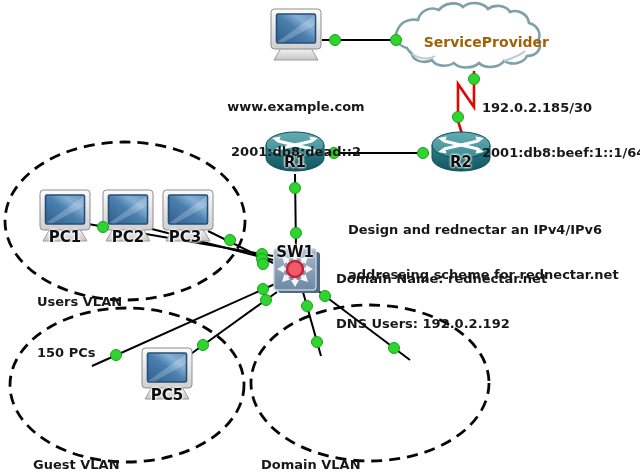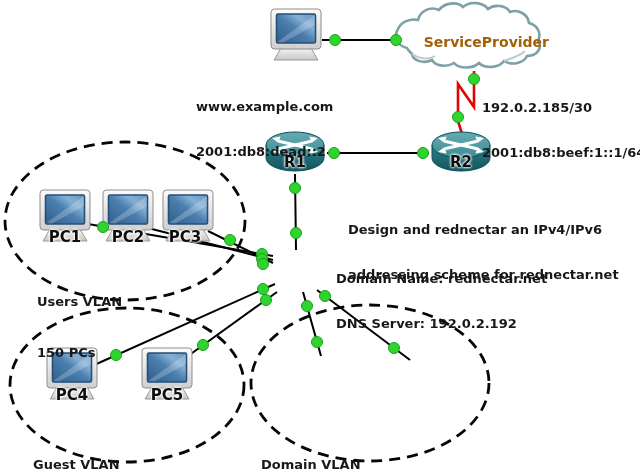--- a/index.html
+++ b/index.html
@@ -136,46 +136,46 @@
     <div class="dev-label" style="top:23px">R1</div>
   </div>
 
   <div class="node" style="left:429px;top:130px;width:64px;height:46px">
     <svg width="64" height="46" viewBox="0 0 64 46">
         <use href="#router-icon-shape"></use>
       </svg>
     <div class="dev-label" style="top:23px">R2</div>
   </div>
 
+  <div class="node" style="left:272px;top:247px;width:48px;height:46px">
+    <svg width="48" height="46" viewBox="0 0 48 46">
+        <use href="#switch-icon-shape"></use>
+      </svg>
+    <div class="dev-label" style="top:-4px;left:48%">SW1</div>
+  </div>
 
   <div class="node" style="left:36px;top:189px;width:58px;height:54px">
     <svg width="58" height="54" viewBox="0 0 58 54">
         <use href="#pc-icon-shape"></use>
       </svg>
     <div class="dev-label" style="bottom:-3px">PC1</div>
   </div>
   <div class="node" style="left:99px;top:189px;width:58px;height:54px">
     <svg width="58" height="54" viewBox="0 0 58 54">
         <use href="#pc-icon-shape"></use>
       </svg>
     <div class="dev-label" style="bottom:-3px">PC2</div>
   </div>
   <div class="node" style="left:159px;top:189px;width:58px;height:54px">
     <svg width="58" height="54" viewBox="0 0 58 54">
         <use href="#pc-icon-shape"></use>
       </svg>
     <div class="dev-label" style="bottom:-3px;left:45%">PC3</div>
   </div>
 
-  <div class="node" style="left:43px;top:347px;width:58px;height:54px">
-    <svg width="58" height="54" viewBox="0 0 58 54">
-        <use href="#pc-icon-shape"></use>
-      </svg>
-    <div class="dev-label" style="bottom:-3px">PC4</div>
-  </div>
   <div class="node" style="left:138px;top:347px;width:58px;height:54px">
     <svg width="58" height="54" viewBox="0 0 58 54">
         <use href="#pc-icon-shape"></use>
       </svg>
     <div class="dev-label" style="bottom:-3px">PC5</div>
   </div>
 
 
   <svg class="layer" width="640" height="473">
     <g fill="#2ed52e" stroke="#1d9e1d" stroke-width="1">
@@ -196,38 +196,38 @@
       <circle cx="116" cy="355" r="5.5"></circle>
       <circle cx="266" cy="300" r="5.5"></circle>
       <circle cx="203" cy="345" r="5.5"></circle>
       <circle cx="307" cy="306" r="5.5"></circle>
       <circle cx="317" cy="342" r="5.5"></circle>
       <circle cx="325" cy="296" r="5.5"></circle>
       <circle cx="394" cy="348" r="5.5"></circle>
     </g>
   </svg>
 
-  <div class="note" style="left:196px;top:69px;width:200px;">
+  <div class="note" style="left:196px;top:69px;width:200px;text-align:center">
     <div>www.example.com</div>
     <div>2001:db8:dead::2</div>
   </div>
 
   <div class="note" style="left:482px;top:70px">
     <div>192.0.2.185/30</div>
     <div>2001:db8:beef:1::1/64</div>
   </div>
 
   <div class="note" style="left:348px;top:192px">
     <div>Design and rednectar an IPv4/IPv6</div>
     <div>addressing scheme for rednectar.net</div>
   </div>
 
   <div class="note" style="left:336px;top:241px">
     <div>Domain Name: rednectar.net</div>
-    <div>DNS Server: 192.0.2.192</div>
+    <div>DNS Users: 192.0.2.192</div>
   </div>
 
   <div class="note center" style="left:37px;top:259px;width:180px">
     <div>Users VLAN</div>
     <div>150 PCs</div>
   </div>
 
   <div class="note center" style="left:33px;top:422px;width:180px">
     <div>Guest VLAN</div>
     

